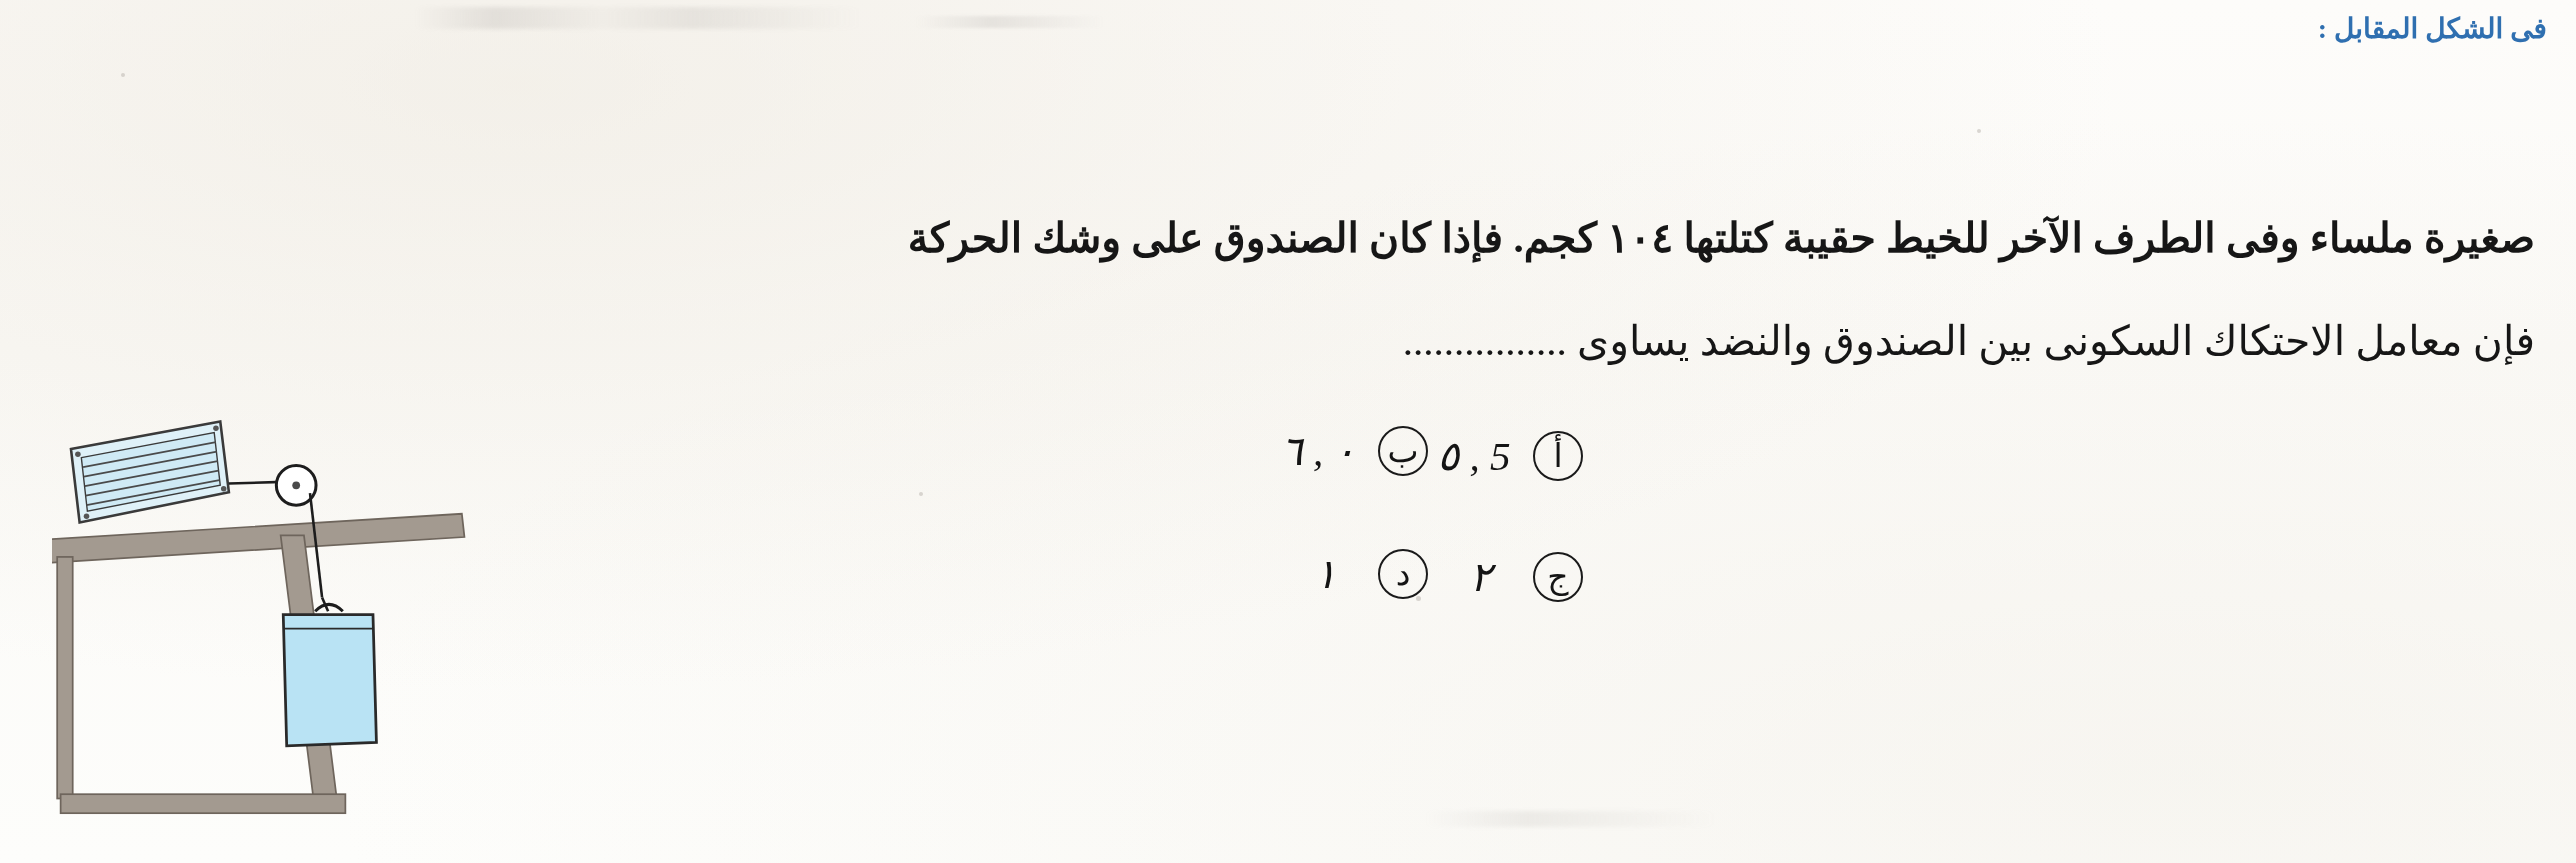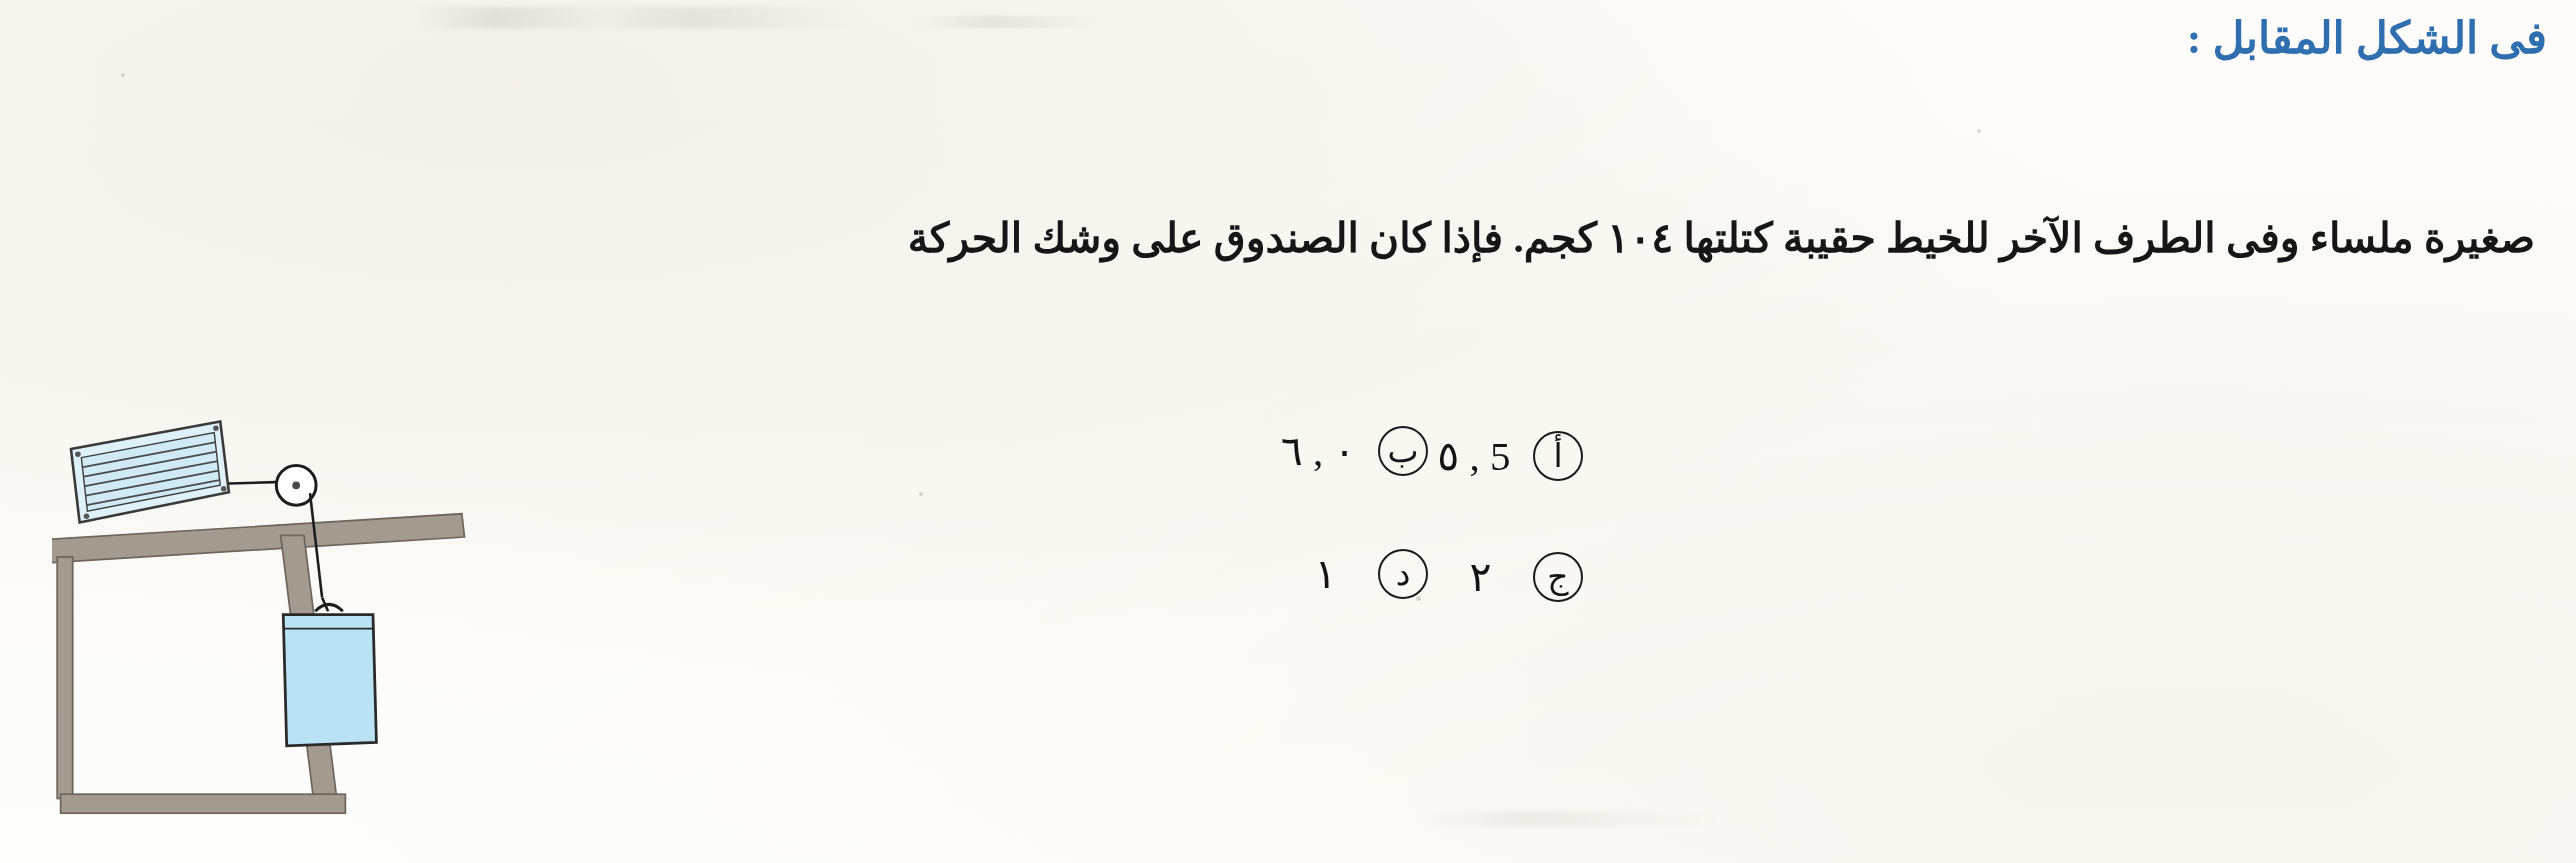--- a/index.html
+++ b/index.html
@@ -52,21 +52,21 @@
     background: #b8b2ab;
     border-radius: 50%;
     opacity: 0.5;
   }
 
   
   .heading {
     position: absolute;
     top: 12px;
     right: 29px;
-    font-size: 44px;
+    font-size: 28px;
     color: #2f6fb0;
     font-family: "Liberation Serif", serif;
     font-weight: 700;
     letter-spacing: 0.4px;
     white-space: nowrap;
   }
 
   .body-line {
     position: absolute;
     right: 35px;
@@ -118,20 +118,21 @@
     border-radius: 50%;
     font-size: 33px;
     line-height: 1;
     color: #141414;
     box-sizing: border-box;
   }
   .choice-val {
     min-width: 60px;
     text-align: center;
     letter-spacing: 0.9px;
+    font-style: italic;
   }
 
   
   #figure {
     position: absolute;
     left: 52px;
     top: 380px;
     width: 604px;
     height: 466px;
   }
@@ -146,20 +147,21 @@
   <div class="smudge s2"></div>
   <div class="smudge s3"></div>
   <div class="speck" style="left:121px; top:73px; width:4.3px; height:4.3px;"></div>
   <div class="speck" style="left:1416px; top:596px; width:5.2px; height:5.2px;"></div>
   <div class="speck" style="left:1977px; top:129px; width:4.3px; height:4.3px;"></div>
   <div class="speck" style="left:919px; top:492px; width:4.3px; height:4.3px;"></div>
 
   <div class="heading">فى الشكل المقابل :</div>
 
   <div class="body-line line2">صغيرة ملساء وفى الطرف الآخر للخيط حقيبة كتلتها ١٠٤ كجم. فإذا كان الصندوق على وشك الحركة</div>
+  <div class="body-line line3">فإن معامل الاحتكاك السكونى بين الصندوق والنضد يساوى ................</div>
 
   <div class="answers">
 
     <div class="ans-row row-a">
       <span class="choice">
         <span class="marker">أ</span>
         <span class="choice-val">5 , ٥</span>
       </span>
     </div>
 

